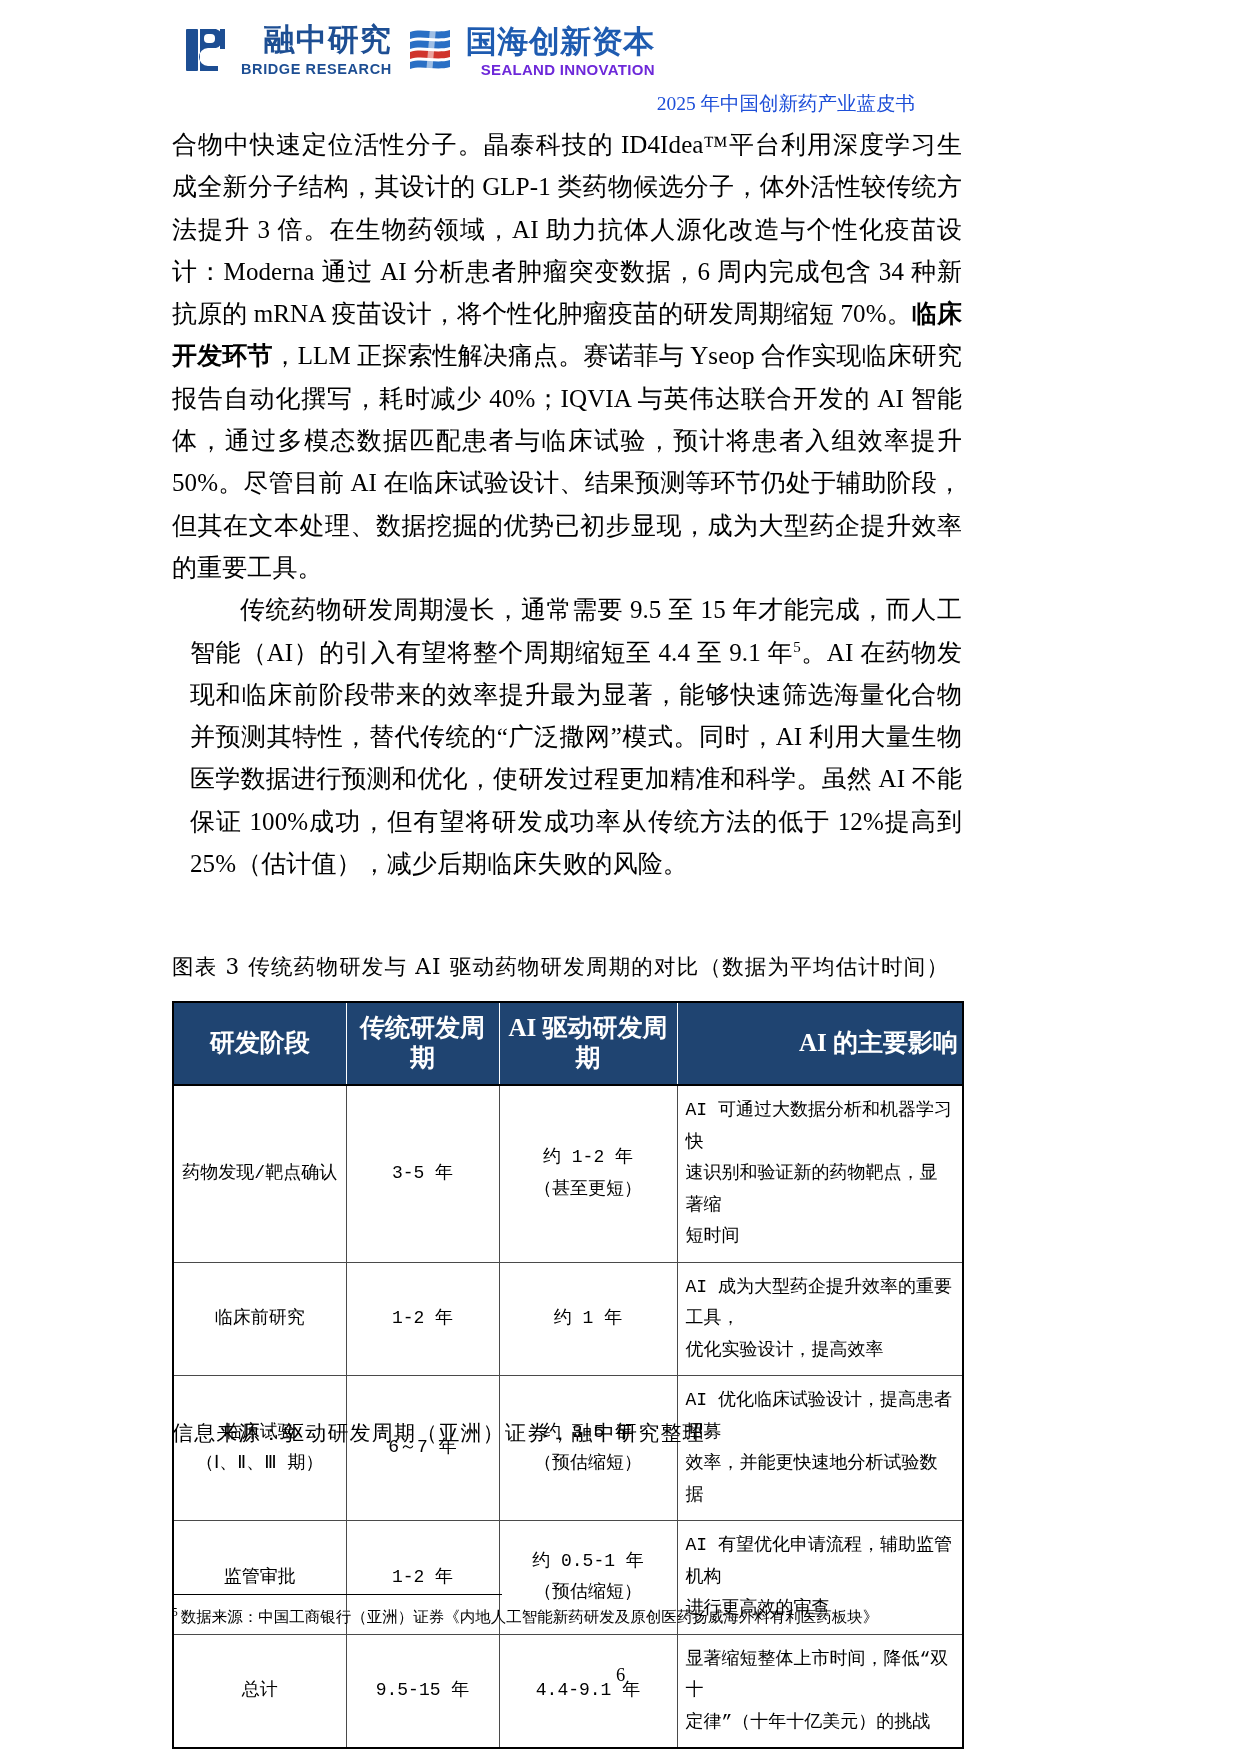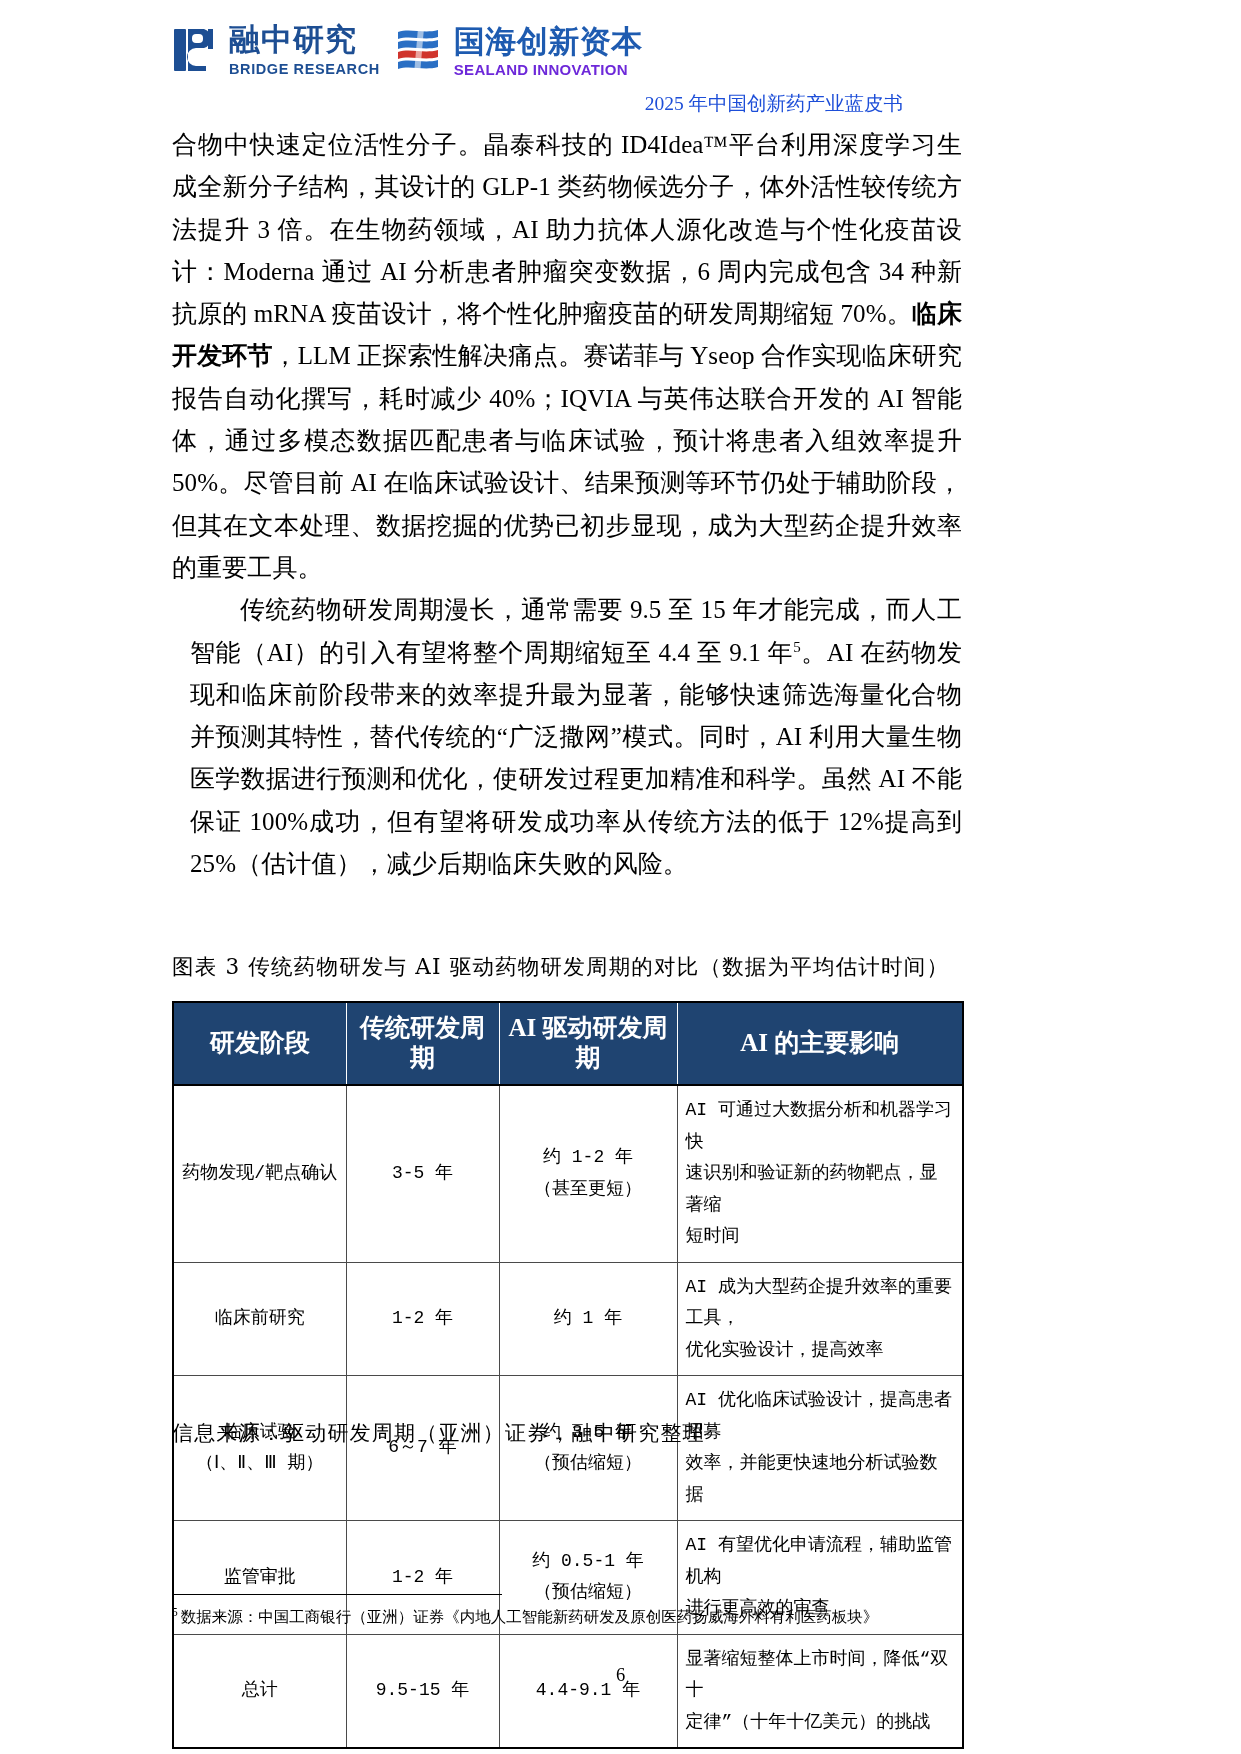--- a/index.html
+++ b/index.html
@@ -19,24 +19,25 @@
   .page {
     position: absolute;
     left: 0; top: 0;
     width: 1241px;
     height: 1754px;
   }
 
   
   .header {
     position: absolute;
-    left: 0;
+    left: 12px;
     top: 22px;
     width: 986px;
     height: 70px;
+    text-align: right;
   }
   .logos {
     position: absolute;
     left: 172px;
     top: 2px;
     display: flex;
     align-items: flex-end;
     gap: 14px;
   }
   .logo-block { display: flex; align-items: center; }
@@ -156,21 +157,21 @@
     color: #ffffff;
     font-size: 25px;
     font-weight: bold;
     text-align: center;
     padding: 10px 4px 11px 4px;
     border-right: 1px solid #ffffff;
     border-bottom: 2.2px solid #000;
     font-family: "Liberation Serif", serif;
     line-height: 1.2;
   }
-  table.data thead th:last-child { border-right: none; }
+  table.data thead th:last-child { border-right: none; text-align: right; }
 
   table.data td {
     border: 1px solid #4a4a4a;
     font-size: 18px;
     font-family: Liberation Mono, monospace;
     vertical-align: middle;
     padding: 9px 8px;
     line-height: 1.75;
     color: #000;
   }

